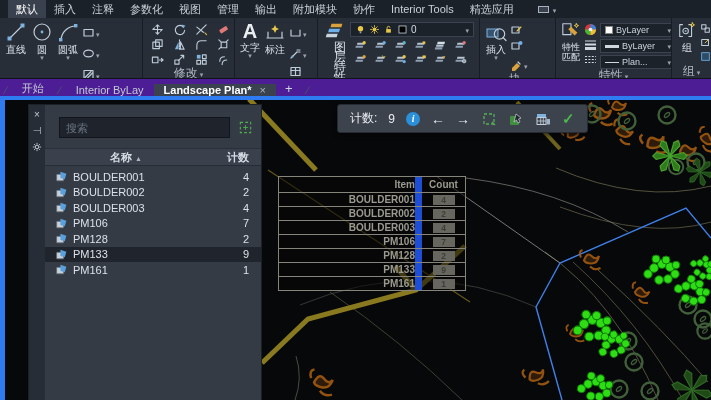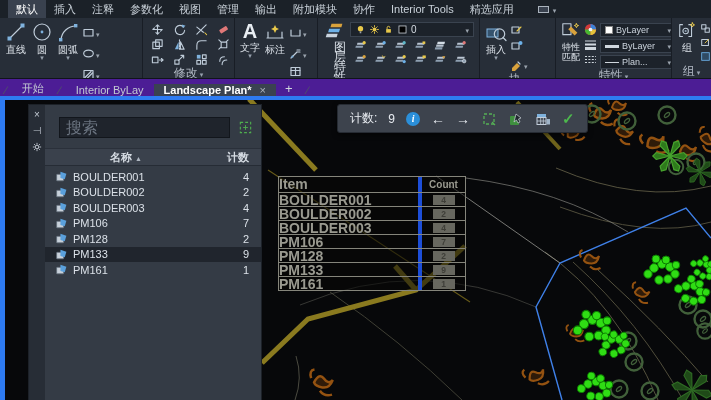--- a/index.html
+++ b/index.html
@@ -65,21 +65,21 @@
   
   .drawing{position:absolute;top:96px;left:0;width:711px;height:304px;background:#07080a;
     border-top:4px solid #2e7bf2;border-left:5px solid #2e7bf2}
   .cad{position:absolute;left:0;top:0}
 
   
   .cad-table{position:absolute;left:273px;top:76px;width:188px;border:1px solid #85857b;
     background:rgba(8,8,6,.55);color:#9a9a90;font-weight:bold}
   .ct-row{display:flex;height:14px;border-top:1px solid #85857b}
   .ct-row:first-child{border-top:none;height:15px}
-  .ct-item{flex:1;border-right:4px solid #1d4ed8;text-align:left;font-size:14px;line-height:14px;
+  .ct-item{flex:1;border-right:7px solid #1d4ed8;text-align:right;font-size:10px;line-height:14px;
     overflow:hidden;white-space:nowrap}
   .ct-row:first-child .ct-item{line-height:15px}
   .ct-count{width:43px;display:flex;align-items:center;justify-content:center;font-size:10px}
   .field{display:inline-block;min-width:22px;height:10px;background:#67675f;color:#3e3e38;
     font-size:8.5px;line-height:10px;text-align:center;font-weight:bold}
 
   
   .count-toolbar{position:absolute;left:332px;top:4px;height:29px;background:#3d434d;
     border:1px solid #262b33;border-radius:3px;display:flex;align-items:center;
     padding:0 12px;gap:11px;box-shadow:0 2px 5px rgba(0,0,0,.55)}
@@ -93,21 +93,21 @@
   .tbicon{width:16px;height:16px}
 
   
   .palette{position:absolute;left:23px;top:4px;bottom:0;width:234px;display:flex;
     background:#343b45;border:1px solid #1c2128;border-bottom:none}
   .pstrip{width:16px;background:#272d36;display:flex;flex-direction:column;align-items:center;
     padding-top:5px;gap:6px;color:#c3cad3;font-size:10px;line-height:10px}
   .pbody{flex:1;display:flex;flex-direction:column;min-width:0}
   .searchrow{display:flex;align-items:center;padding:12px 8px 10px 14px;gap:8px}
   .searchrow input{flex:1;height:21px;background:#1f242c;border:1px solid #12161c;
-    color:#cdd4dc;font-size:16px;padding:0 6px;font-family:inherit;outline:none;min-width:0}
+    color:#cdd4dc;font-size:11px;padding:0 6px;font-family:inherit;outline:none;min-width:0}
   .searchrow input::placeholder{color:#6b7480}
   .phead{display:flex;height:18px;background:#3a414c;border-top:1px solid #2a303a;
     border-bottom:1px solid #262c35;font-size:11px;font-weight:bold;color:#d6dce3;align-items:center}
   .hname{flex:1;text-align:center}
   .hsort{font-size:7px;color:#aeb6c0;margin-left:3px}
   .hcount{width:54px;text-align:right;padding-right:12px}
   .plist{flex:1;padding-top:3px}
   .prow{display:flex;align-items:center;height:15.5px;font-size:11px;color:#dbe1e8;padding-left:10px}
   .prow.selected{background:#20252d}
   .bicon{width:13px;height:13px;margin-right:5px;flex:0 0 auto}

